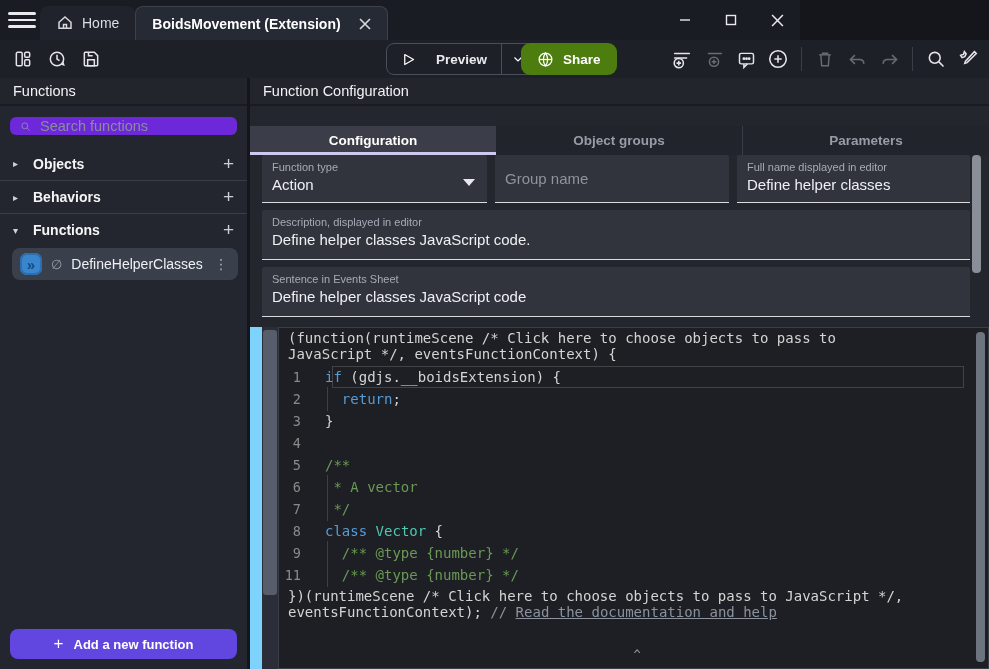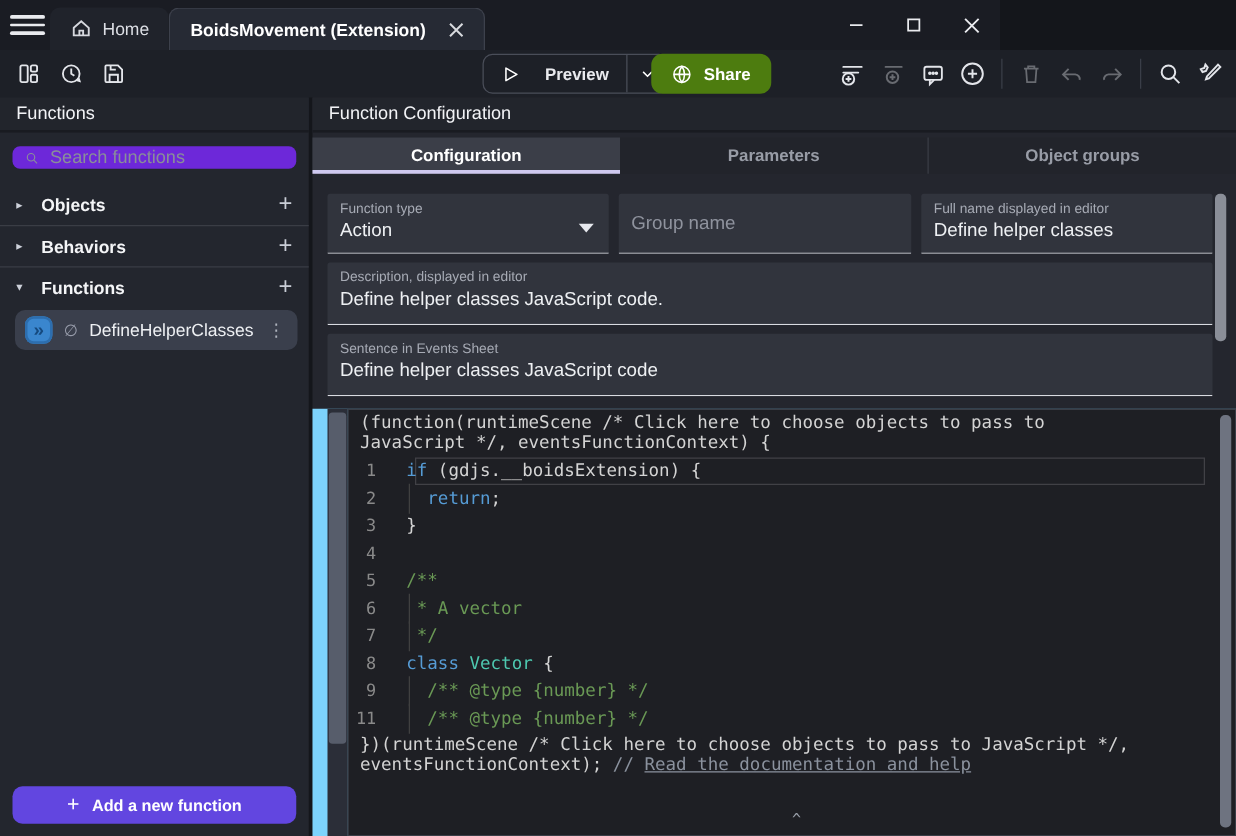--- a/index.html
+++ b/index.html
@@ -48,21 +48,21 @@
   .tree-row .plus { font-size:19px; font-weight:300; color:#c9cdd6; }
   .fn-item { margin:2px 9px 0 12px; height:32px; background:#3a3f4c; border-radius:8px; display:flex; align-items:center; gap:9px; padding:0 8px; cursor:pointer; }
   .fn-icon { width:22px; height:22px; border-radius:7px; background:#3a86ce; color:#15497e; font-weight:bold; font-size:15px; display:flex; align-items:center; justify-content:center; box-shadow:0 0 0 2px #2d6eae inset; }
   .fn-private { color:#989dab; font-size:13px; }
   .fn-label { flex:1; font-size:14px; color:#eef0f3; white-space:nowrap; overflow:hidden; }
   .kebab { color:#aeb3bd; font-size:14px; padding:0 2px; }
   .add-fn-btn { position:absolute; left:10px; right:10px; bottom:10px; height:30px; background:#6246e0; border-radius:8px; display:flex; align-items:center; justify-content:center; gap:10px; font-weight:bold; font-size:13px; color:#fff; cursor:pointer; }
   .add-fn-btn .plus { font-size:17px; font-weight:400; }
 
   
-  .cfg-tabs { position:absolute; left:0; top:32px; width:739px; height:29px; display:flex; background:#22242b; }
+  .cfg-tabs { position:absolute; left:0; top:48px; width:739px; height:29px; display:flex; background:#22242b; }
   .cfg-tab { flex:1; display:flex; align-items:center; justify-content:center; font-weight:bold; font-size:13.5px; color:#989ca6; cursor:pointer; position:relative; border-left:1px solid #3a3d46; }
   .cfg-tab:first-child { border-left:none; }
   .cfg-tab.active { background:#3b3e48; color:#ffffff; border-left:none; }
   .cfg-tab.active + .cfg-tab { border-left:none; }
   .cfg-tab.active::after { content:""; position:absolute; left:0; right:0; bottom:0; height:3px; background:#cfc9f0; }
 
   
   .form { position:absolute; left:12px; top:77px; width:708px; }
   .frow1 { display:grid; grid-template-columns:225px 234px 1fr; gap:8px; }
   .field { background:#31343d; border-bottom:1px solid #d9dbe1; border-radius:2px 2px 0 0; height:48px; padding:6px 10px 0 10px; position:relative; cursor:text; }
@@ -300,24 +300,24 @@
   </div>
 
   <div class="main">
     <div class="panel-header">Function Configuration</div>
 
     <div class="cfg-tabs" id="cfg-tabs">
         <div class="cfg-tab active">
           <span>Configuration</span>
         </div>
         <div class="cfg-tab">
+          <span>Object groups</span>
+        </div>
+        <div class="cfg-tab">
           <span>Parameters</span>
-        </div>
-        <div class="cfg-tab">
-          <span>Object groups</span>
         </div>
       </div>
 
     <div class="form">
       <div class="frow1">
         <div class="field">
           <div class="flabel">Function type</div>
           <div class="fvalue">Action</div>
           <div class="dd-arrow"></div>
         </div>

